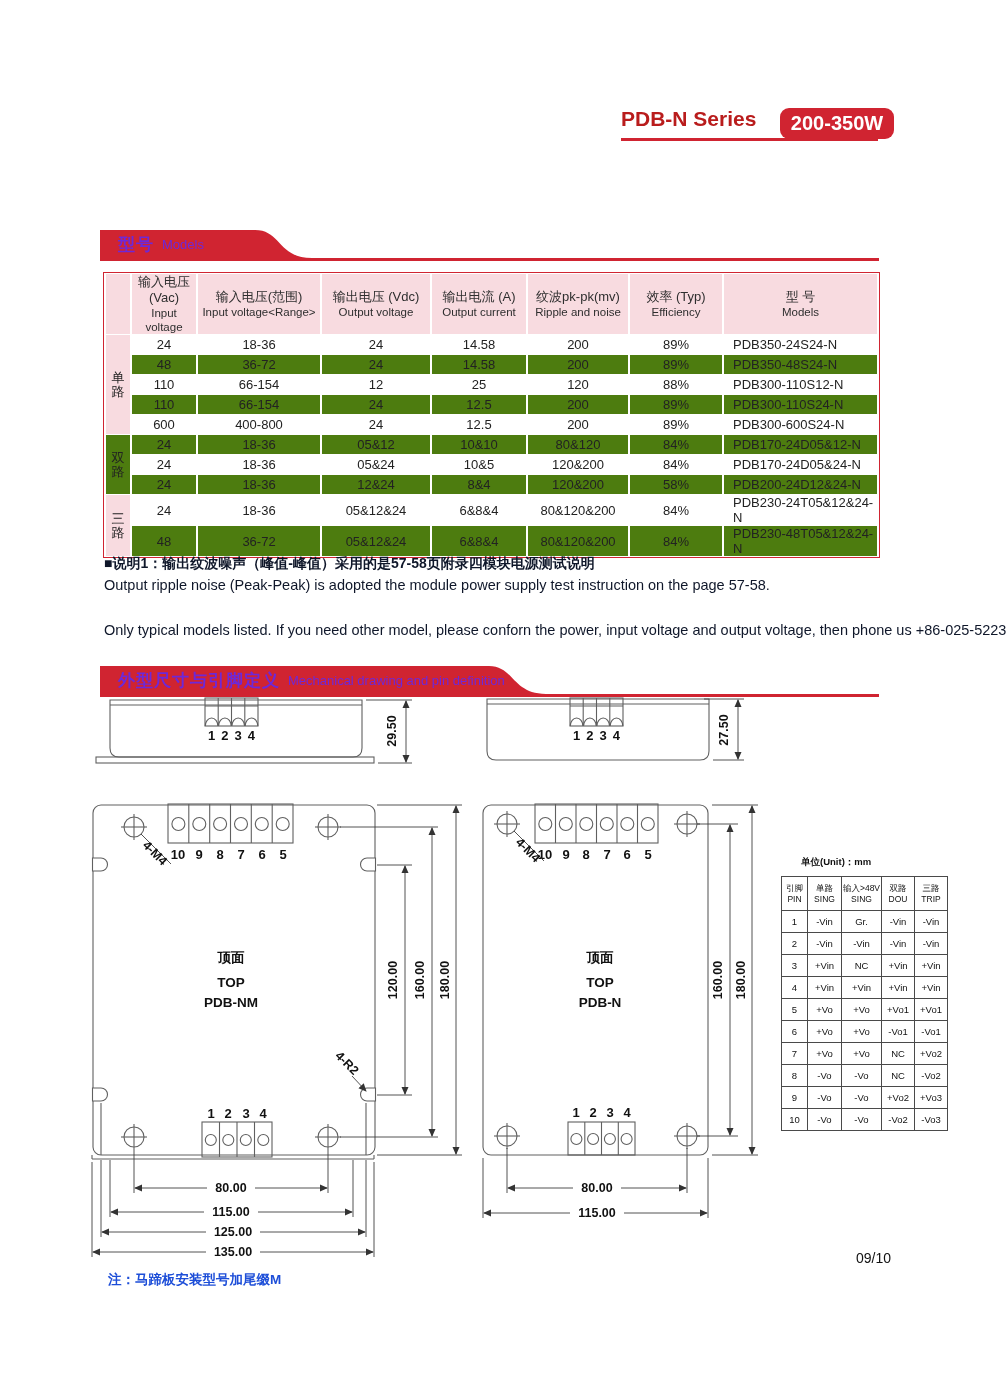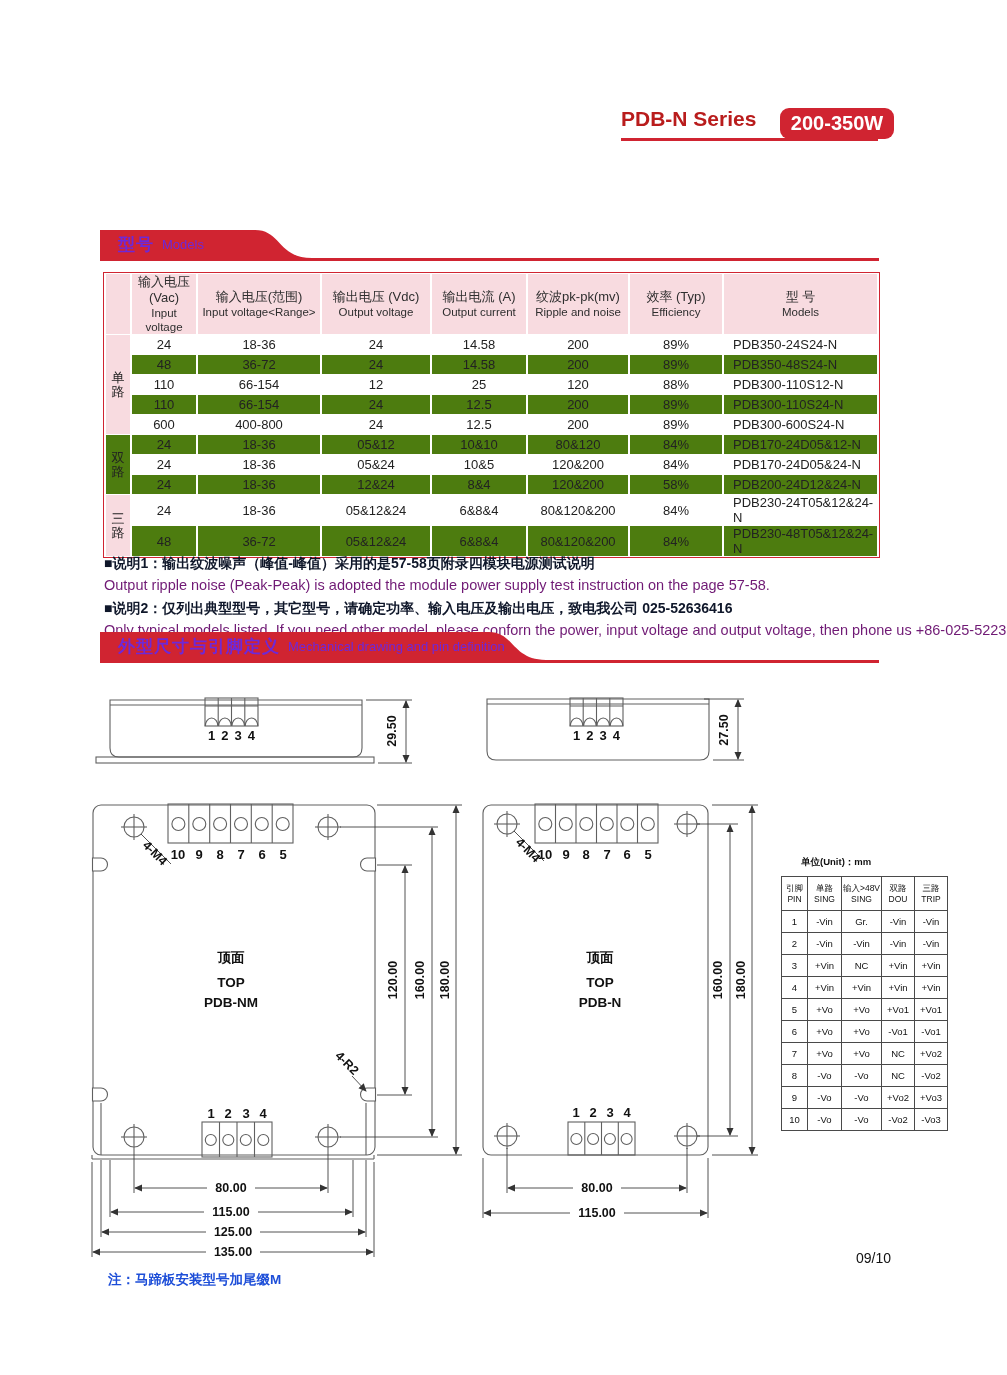--- a/index.html
+++ b/index.html
@@ -27,21 +27,21 @@
   .h-zh{font-size:13px;color:#2e2e2e;line-height:16px;}
   .h-en{font-size:11.5px;color:#2e2e2e;line-height:14px;}
   table.models tbody td{height:19px;font-size:13px;text-align:center;color:#222;background:#fff;}
   table.models tr.alt td{background:#4d7c0f;}
   table.models td.grp{background:#f8dbe0;font-size:13px;line-height:14px;vertical-align:middle;color:#222;}
   table.models td.model{text-align:left;padding-left:9px;}
 
   
   .note{position:absolute;left:104px;white-space:nowrap;}
   .note.zh{font-weight:bold;font-size:14px;color:#0f172a;}
-  .note.en{font-size:14.5px;color:#701a75;}
+  .note.en{font-size:14.5px;color:#0f172a;}
 
   
   .draw-svg{position:absolute;left:0;top:690px;}
   .ln{stroke:#606060;fill:none;stroke-width:1.1;}
   .lnf{stroke:#606060;fill:#ffffff;stroke-width:1.1;}
   .dim{stroke:#3f3f3f;fill:none;stroke-width:0.9;}
   text.t{font-family:"Liberation Sans","DejaVu Sans",sans-serif;font-size:12.5px;fill:#111;font-weight:bold;}
   text.tp{font-family:"Liberation Sans","DejaVu Sans",sans-serif;font-size:13px;fill:#111;font-weight:bold;}
   text.tf{font-family:"Liberation Sans","DejaVu Sans",sans-serif;font-size:13.5px;fill:#111;font-weight:bold;}
 
@@ -225,24 +225,23 @@
             <td>80&amp;120&amp;200</td>
             <td>84%</td>
             <td class="model">PDB230-48T05&amp;12&amp;24-N</td>
           </tr>
         </tbody>
     </table>
   </div>
 
   <div class="note zh" style="top:555px;">■说明1：输出纹波噪声（峰值-峰值）采用的是57-58页附录四模块电源测试说明</div>
   <div class="note en" style="top:577px;">Output ripple noise (Peak-Peak) is adopted the module power supply test instruction on the page 57-58.</div>
-  <div class="note zh" style="top:600px;">■说明2：仅列出典型型号，其它型号，请确定功率、输入电压及输出电压，致电我公司  025-52636416</div>
   <div class="note en" style="top:622px;">Only typical models listed. If you need other model, please conforn the power, input voltage and output voltage, then phone us  +86-025-52235946.</div>
 
-  <div class="banner" style="top:632px;">
+  <div class="banner" style="top:666px;">
     <svg width="780" height="31" viewBox="0 0 780 31">
       <path d="M0 0 H389 C414 0 412 28 446 28 H779 V31 H0 Z" fill="#d02431"></path>
     </svg>
     <div class="lab">
       <span class="bz">外型尺寸与引脚定义</span>
       <span class="be">Mechanical drawing and pin definition</span>
     </div>
   </div>
 
   <svg class="draw-svg" width="1007" height="580" viewBox="0 690 1007 580">

